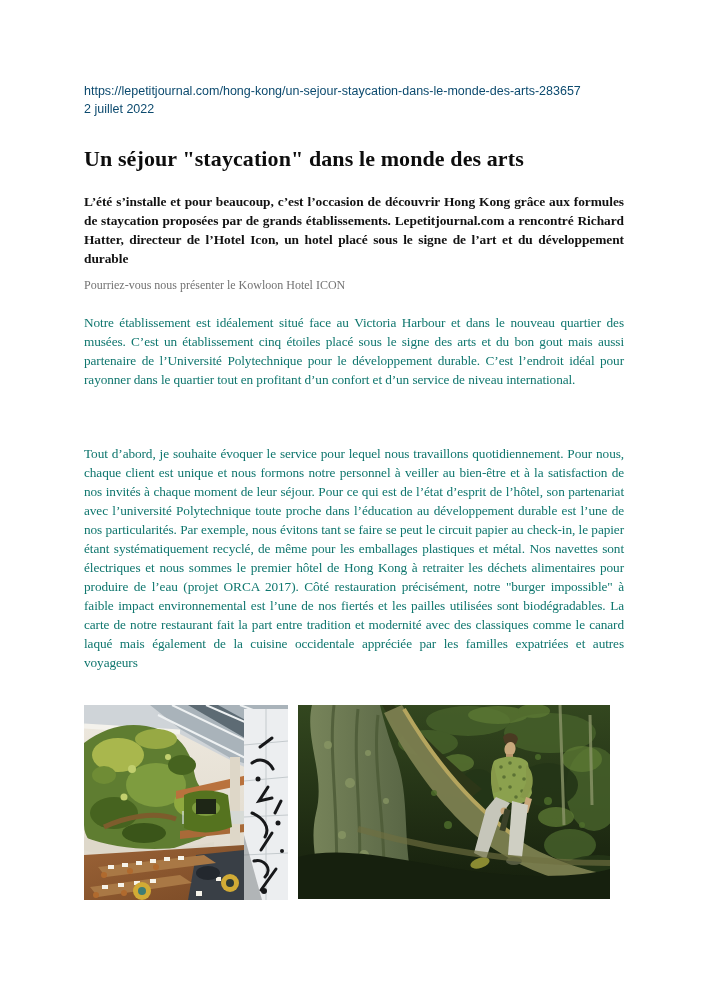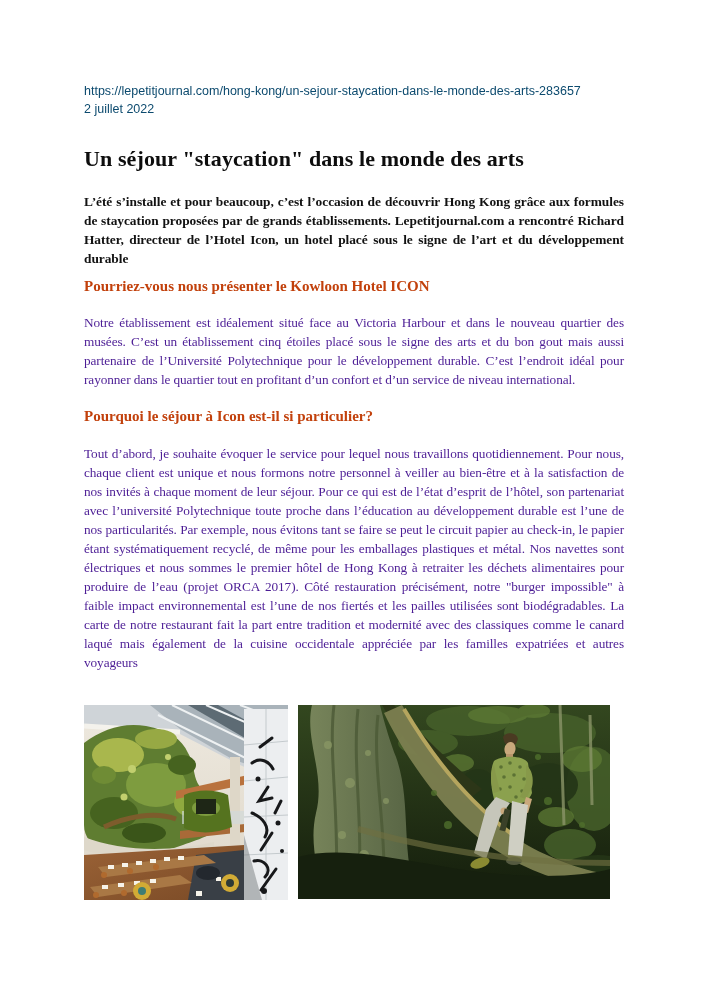--- a/index.html
+++ b/index.html
@@ -21,28 +21,28 @@
     position:absolute; left:84px; top:146px; width:560px;
     font-size:22px; font-weight:bold; letter-spacing:0.1px; color:#0d0d0d;
   }
 
   .intro {
     position:absolute; left:84px; top:192px; width:540px;
     font-size:13.4px; font-weight:bold; line-height:19px;
     text-align:justify; letter-spacing:-0.05px;
   }
 
-  .qhead { position:absolute; left:84px; font-size:15px; font-weight:bold; color:#c2410c; }
+  .qhead { position:absolute; left:84px; font-size:12px; font-weight:normal; color:#737373; }
   .qhead.h1 { top:278px; }
   .qhead.h2 { top:408px; }
 
   .body-p {
     position:absolute; left:84px; width:540px;
     font-size:13.3px; line-height:19px; text-align:justify;
-    letter-spacing:-0.1px; color:#4c1d95;
+    letter-spacing:-0.1px; color:#0f766e;
   }
   .body-p.p1 { top:313px; }
   .body-p.p2 { top:444px; }
 
   .figures { position:absolute; left:84px; top:705px; display:flex; gap:10px; }
   .fig { display:block; }
   .fig svg { display:block; }
 </style>
 </head>
 <body>
@@ -54,21 +54,20 @@
     <div class="date">2 juillet 2022</div>
   </div>
 
   <h1 class="title">Un séjour "staycation" dans le monde des arts</h1>
 
   <p class="intro">L’été s’installe et pour beaucoup, c’est l’occasion de découvrir Hong Kong grâce aux formules de staycation proposées par de grands établissements. Lepetitjournal.com a rencontré Richard Hatter, directeur de l’Hotel Icon, un hotel placé sous le signe de l’art et du développement durable</p>
 
   <h2 class="qhead h1">Pourriez-vous nous présenter le Kowloon Hotel ICON</h2>
   <p class="body-p p1">Notre établissement est idéalement situé face au Victoria Harbour et dans le nouveau quartier des musées. C’est un établissement cinq étoiles placé sous le signe des arts et du bon gout mais aussi partenaire de l’Université Polytechnique pour le développement durable. C’est l’endroit idéal pour rayonner dans le quartier tout en profitant d’un confort et d’un service de niveau international.</p>
 
-  <h2 class="qhead h2">Pourquoi le séjour à Icon est-il si particulier?</h2>
   <p class="body-p p2">Tout d’abord, je souhaite évoquer le service pour lequel nous travaillons quotidiennement. Pour nous, chaque client est unique et nous formons notre personnel à veiller au bien-être et à la satisfaction de nos invités à chaque moment de leur séjour. Pour ce qui est de l’état d’esprit de l’hôtel, son partenariat avec l’université Polytechnique toute proche dans l’éducation au développement durable est l’une de nos particularités. Par exemple, nous évitons tant se faire se peut le circuit papier au check-in, le papier étant systématiquement recyclé, de même pour les emballages plastiques et métal. Nos navettes sont électriques et nous sommes le premier hôtel de Hong Kong à retraiter les déchets alimentaires pour produire de l’eau (projet ORCA 2017). Côté restauration précisément, notre "burger impossible" à faible impact environnemental est l’une de nos fiertés et les pailles utilisées sont biodégradables. La carte de notre restaurant fait la part entre tradition et modernité avec des classiques comme le canard laqué mais également de la cuisine occidentale appréciée par les familles expatriées et autres voyageurs</p>
 
   <div class="figures">
 
     <div class="fig">
       <svg width="204" height="195" viewBox="0 0 204 195" preserveAspectRatio="none">
         <defs>
           <linearGradient id="wallg" x1="0" y1="0" x2="0" y2="1">
             <stop offset="0" stop-color="#eee9df"></stop>
               <stop offset="1" stop-color="#ddd6c8"></stop>

